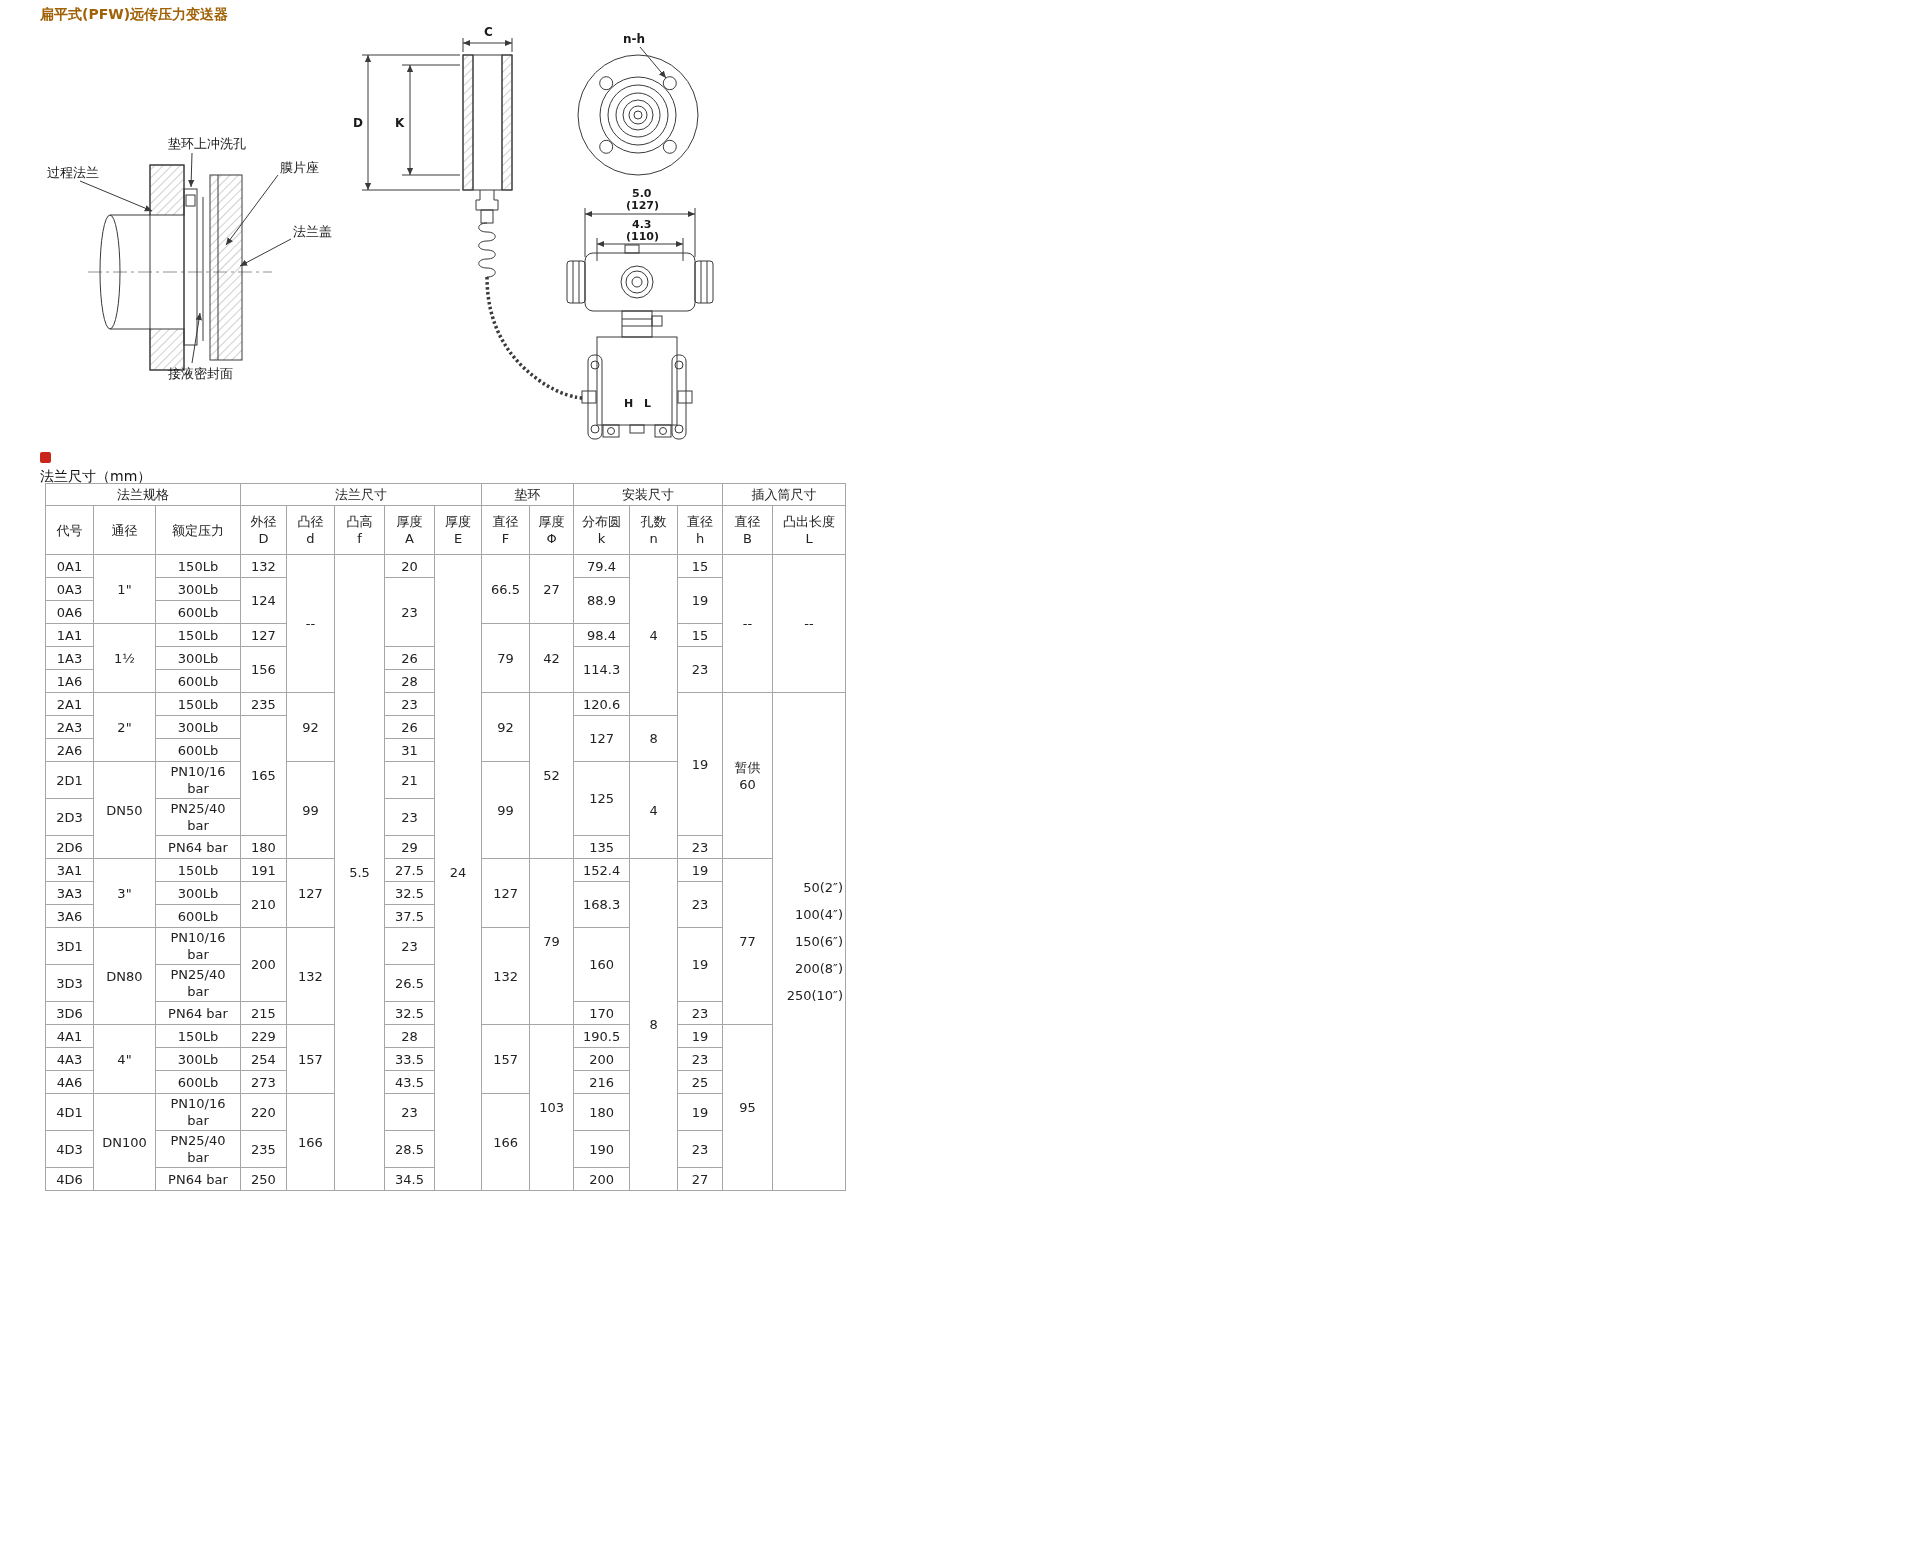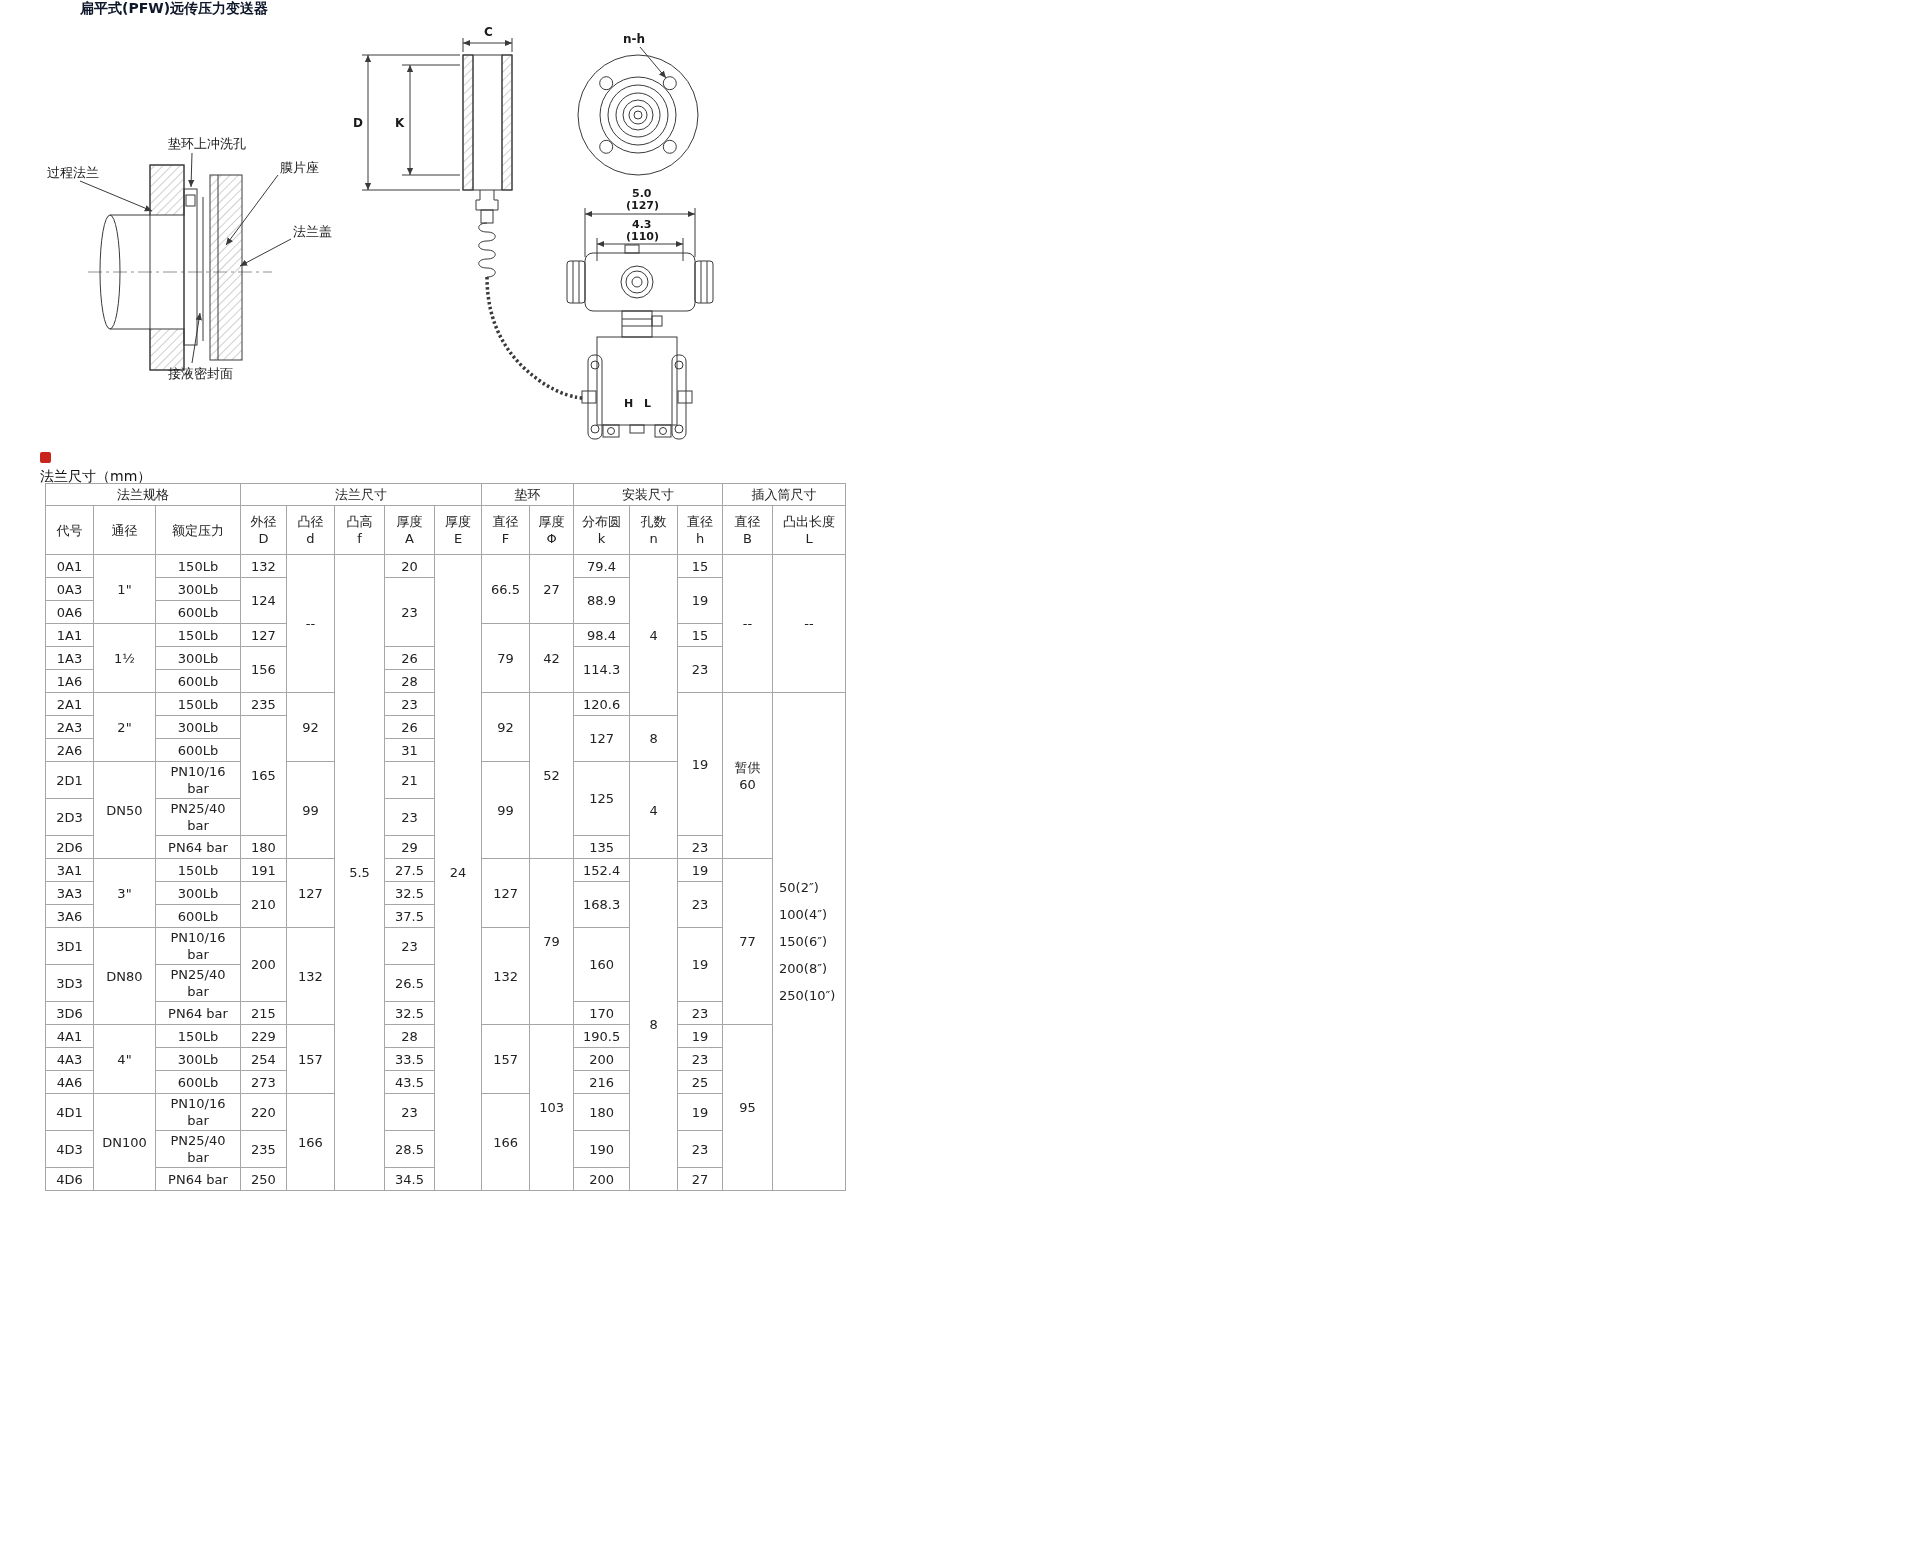--- a/index.html
+++ b/index.html
@@ -1,33 +1,33 @@
 <!DOCTYPE html>
 <html><head>
 <meta charset="utf-8">
 <style>
   html,body { margin:0; padding:0; background:#ffffff; }
   body { font-family:"DejaVu Sans","Liberation Sans",sans-serif; color:#1a1a1a; }
   .page { position:relative; width:1920px; height:1542px; background:#fff; overflow:hidden; }
-  .doc-title { position:absolute; left:40px; top:0; font-size:14px; font-weight:bold; color:#0f172a;margin-left:40px; }
+  .doc-title { position:absolute; left:40px; top:6px; font-size:14px; font-weight:bold; color:#a16207; }
   .drawing-svg { position:absolute; left:40px; top:25px; }
   .drawing-svg text { font-size:13px; fill:#1a1a1a; stroke:none; }
   .drawing-svg text.dim { font-size:12px; font-weight:bold; }
   .drawing-svg text.small { font-size:11px; font-weight:bold; }
   .section-marker { position:absolute; left:40px; top:452px; width:11px; height:11px; background:#c9251d; border-radius:2px; }
   .section-head { position:absolute; left:40px; top:468px; font-size:14px; font-weight:normal; color:#111; }
   .flange-table { position:absolute; left:45px; top:483px; width:800px; border-collapse:collapse; table-layout:fixed; font-size:13px; }
   .flange-table th, .flange-table td {
     border:1px solid #a6a6a6; text-align:center; vertical-align:middle;
     padding:1px 2px; white-space:pre-line; line-height:17px; font-weight:normal; color:#222;
   }
   .flange-table thead tr.group-row th { height:19px; }
   .flange-table thead tr.col-row th { height:46px; }
   .flange-table tbody tr { height:23px; }
-  .flange-table td.l-list { text-align:left; padding-left:6px; line-height:27px; }
+  .flange-table td.l-list { text-align:right; padding-left:6px; line-height:27px; }
 </style>
 </head>
 <body>
 
 <div class="page">
 
   <div class="doc-title">扁平式(PFW)远传压力变送器</div>
 
   <svg class="drawing-svg" width="820" height="440" viewBox="0 0 820 440" xmlns="http://www.w3.org/2000/svg">
     <defs>

